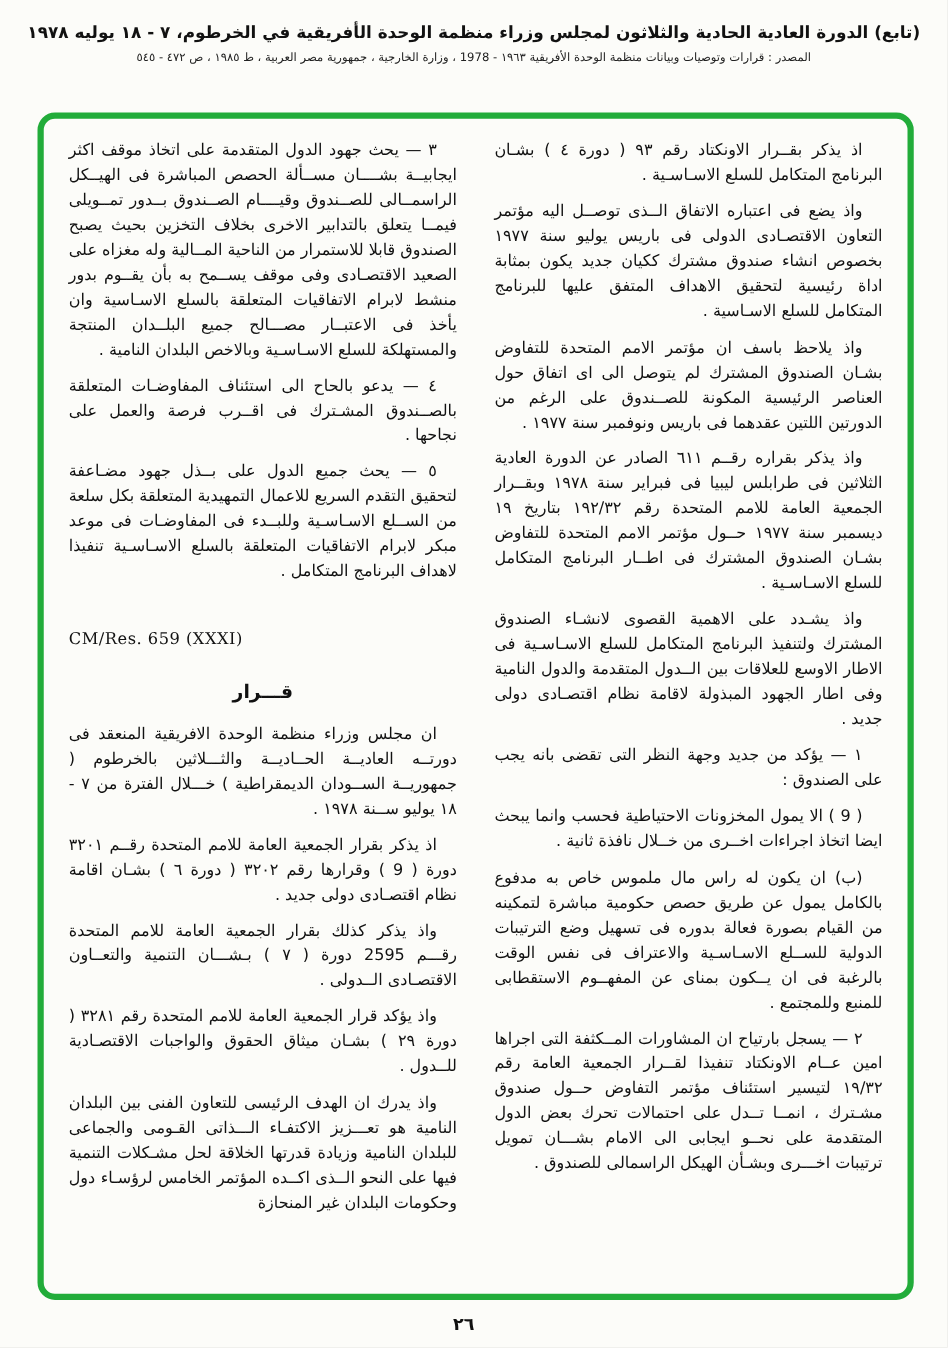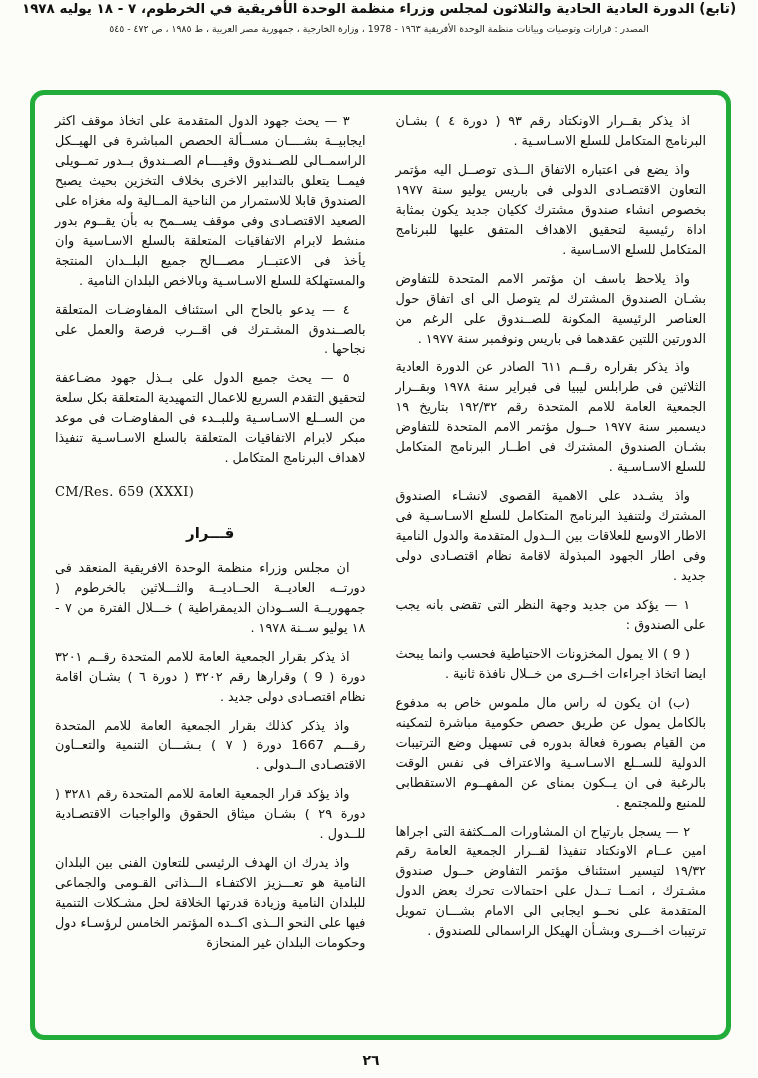--- a/index.html
+++ b/index.html
@@ -10,20 +10,21 @@
     background:#fcfcf9;
     font-family:"DejaVu Sans", sans-serif;
     color:#111;
     overflow:hidden;
   }
   .header{
     direction:rtl;
     text-align:center;
     font-weight:bold;
     font-size:13.5px;
+    padding-top:18px;
     letter-spacing:0.2px;
   }
   .source{
     direction:rtl;
     text-align:center;
     font-size:9.3px;
     color:#222;
     margin-top:7px;
   }
   .content-box{
@@ -53,21 +54,21 @@
   .para{
     margin:0 0 9px 0;
     text-indent:16px;
   }
   .res-ref{
     direction:ltr;
     text-align:left;
     font-family:"DejaVu Serif", serif;
     font-size:13px;
     letter-spacing:0.4px;
-    margin:14px 0 20px 0;
+    margin:34px 0 20px 0;
     text-indent:0;
   }
   .res-title{
     text-align:center;
     font-weight:bold;
     font-size:15px;
     margin:6px 0 12px 0;
     letter-spacing:1px;
   }
   .res-subtitle{
@@ -117,21 +118,21 @@
           </div>
 
         <div class="res-ref">CM/Res. 659 (XXXI)</div>
 
         <div class="res-title">قـــرار</div>
 
 
         <div>
             <p class="para">ان مجلس وزراء منظمة الوحدة الافريقية المنعقد فى دورتــه العاديــة الحــاديــة والثـــلاثين بالخرطوم ( جمهوريــة الســودان الديمقراطية ) خـــلال الفترة من ٧ - ١٨ يوليو ســنة ١٩٧٨ .</p>
             <p class="para">اذ يذكر بقرار الجمعية العامة للامم المتحدة رقــم ٣٢٠١ دورة ( 9 ) وقرارها رقم ٣٢٠٢ ( دورة ٦ ) بشـان اقامة نظام اقتصـادى دولى جديد .</p>
-            <p class="para">واذ يذكر كذلك بقرار الجمعية العامة للامم المتحدة رقـــم 1667 دورة ( ٧ ) بـشـــان التنمية والتعــاون الاقتصـادى الــدولى .</p>
+            <p class="para">واذ يذكر كذلك بقرار الجمعية العامة للامم المتحدة رقـــم 2595 دورة ( ٧ ) بـشـــان التنمية والتعــاون الاقتصـادى الــدولى .</p>
             <p class="para">واذ يؤكد قرار الجمعية العامة للامم المتحدة رقم ٣٢٨١ ( دورة ٢٩ ) بشـان ميثاق الحقوق والواجبات الاقتصـادية للــدول .</p>
             <p class="para">واذ يدرك ان الهدف الرئيسى للتعاون الفنى بين البلدان النامية هو تعـــزيز الاكتفـاء الـــذاتى القـومى والجماعى للبلدان النامية وزيادة قدرتها الخلاقة لحل مشـكلات التنمية فيها على النحو الــذى اكــده المؤتمر الخامس لرؤسـاء دول وحكومات البلدان غير المنحازة</p>
           </div>
       </div>
 
     </div>
   </div>
 
   <div class="page-number">٢٦</div>
 

